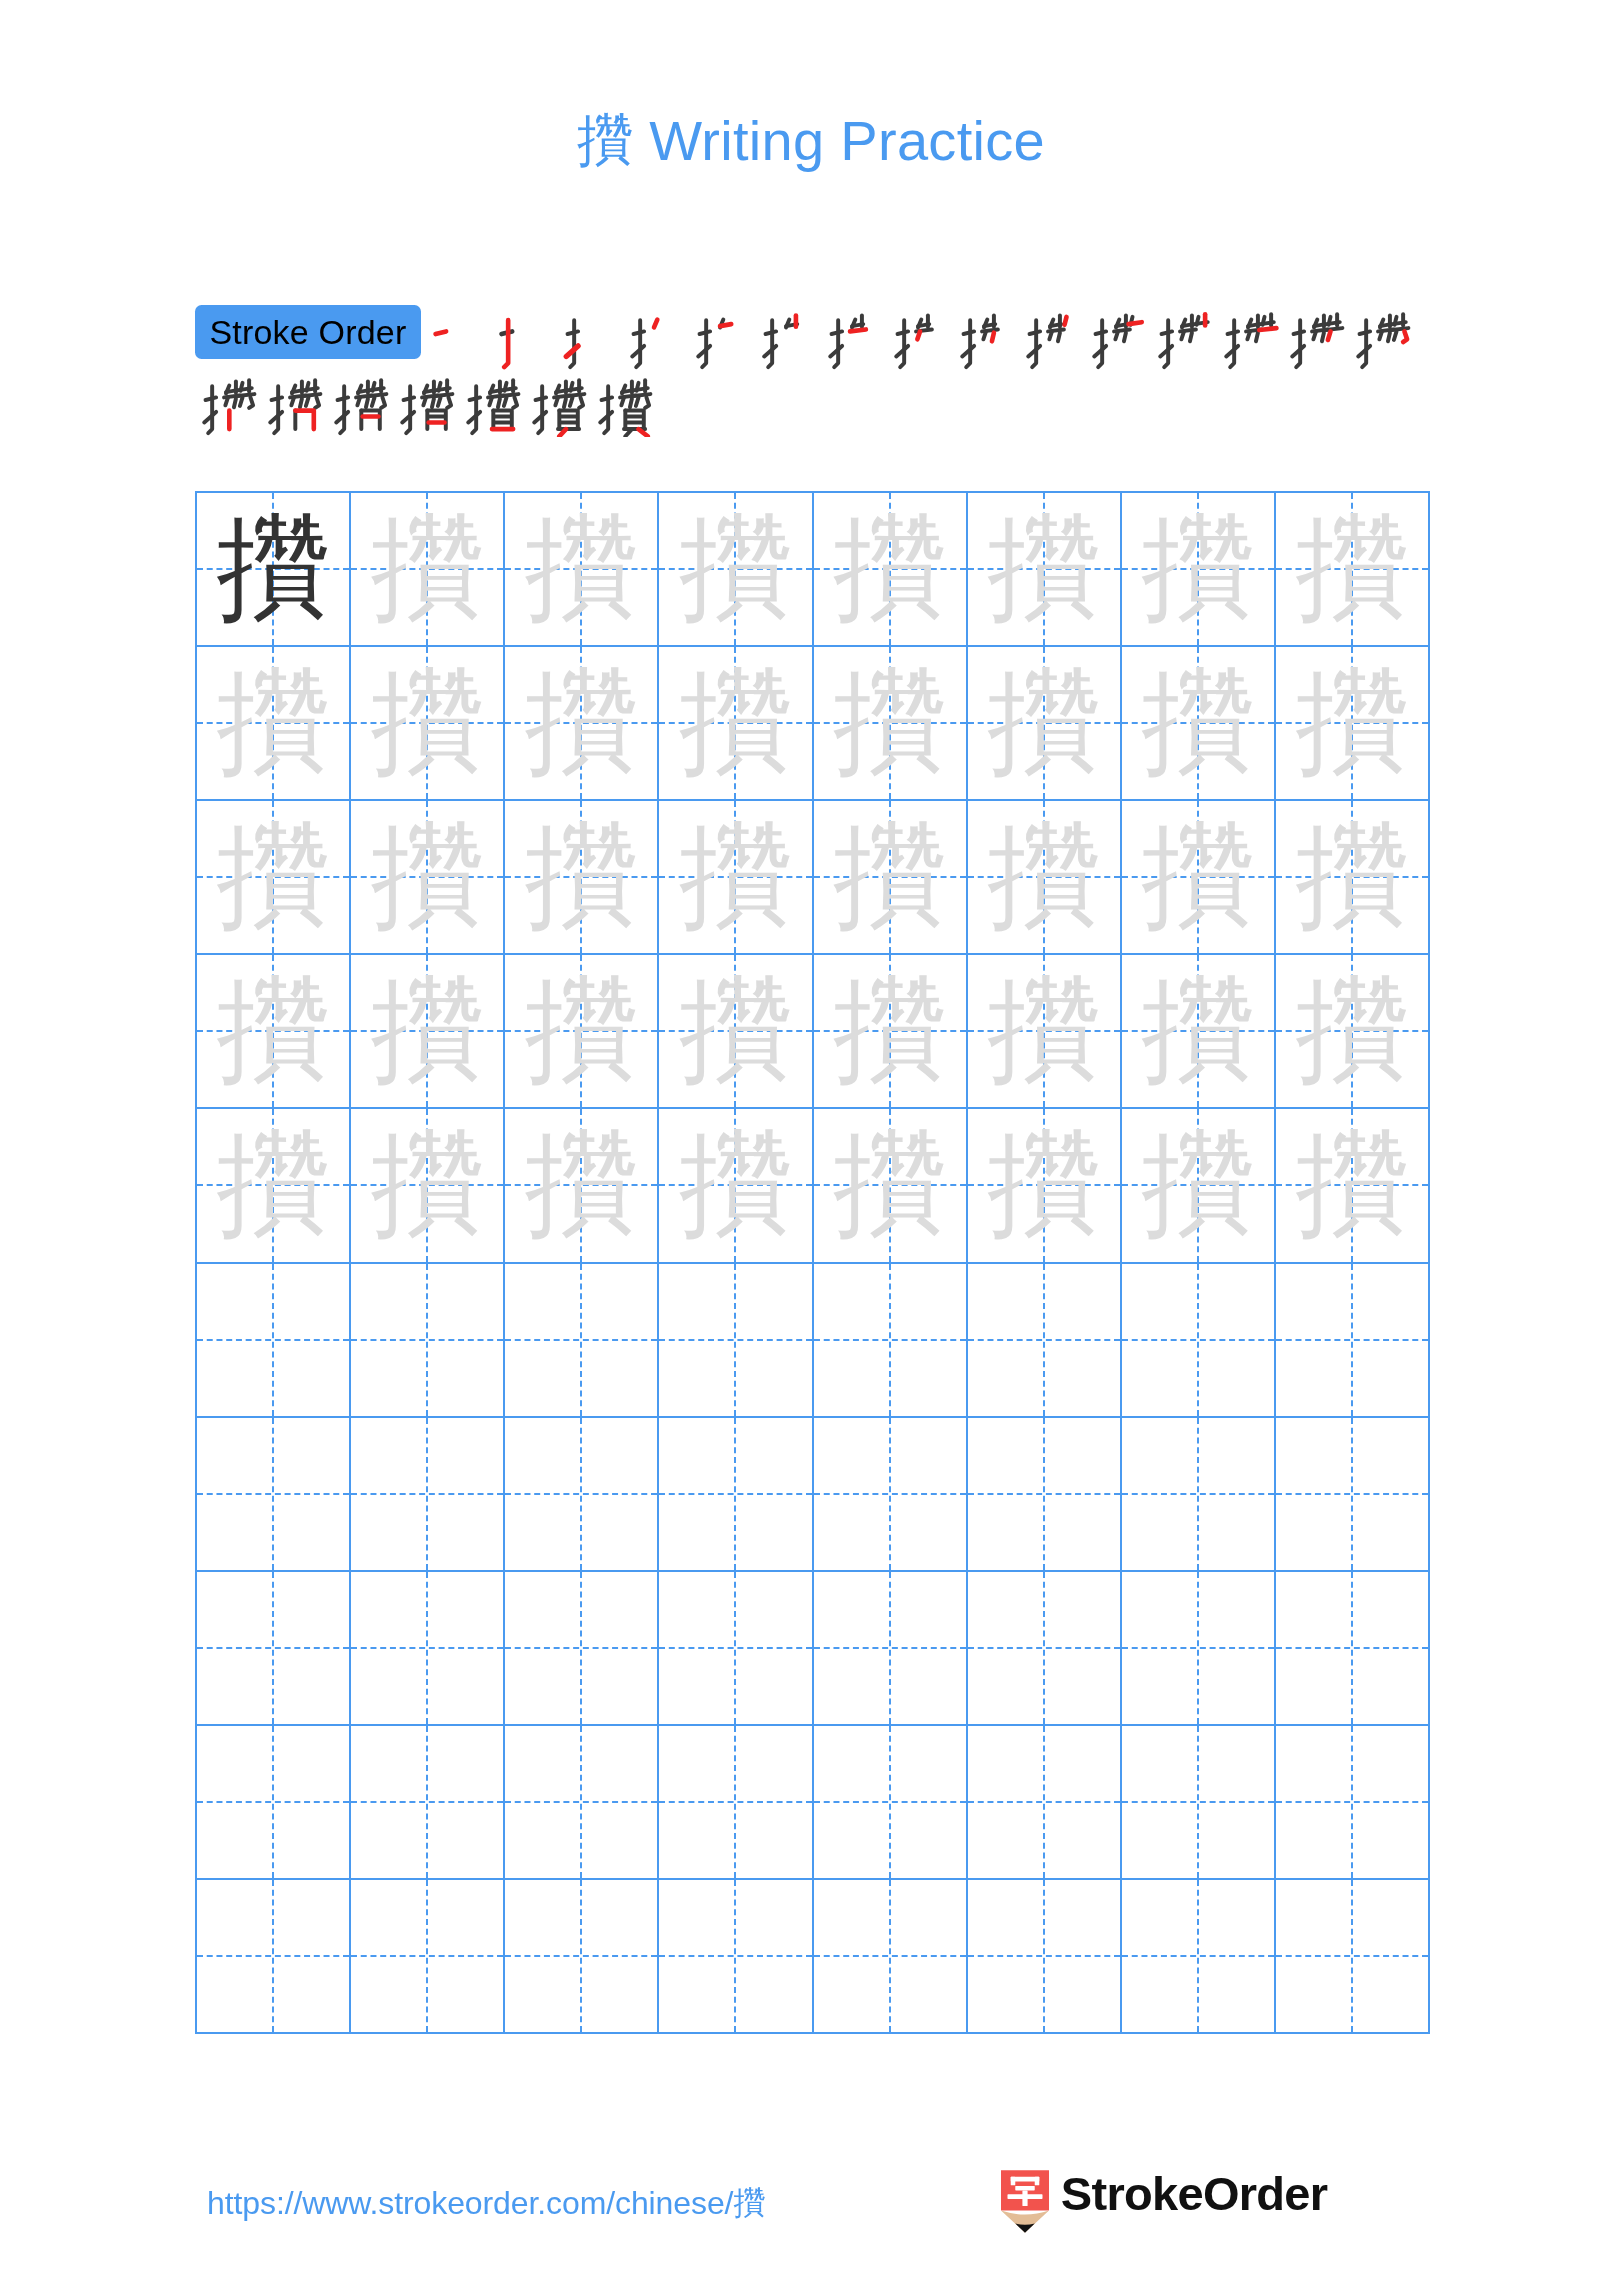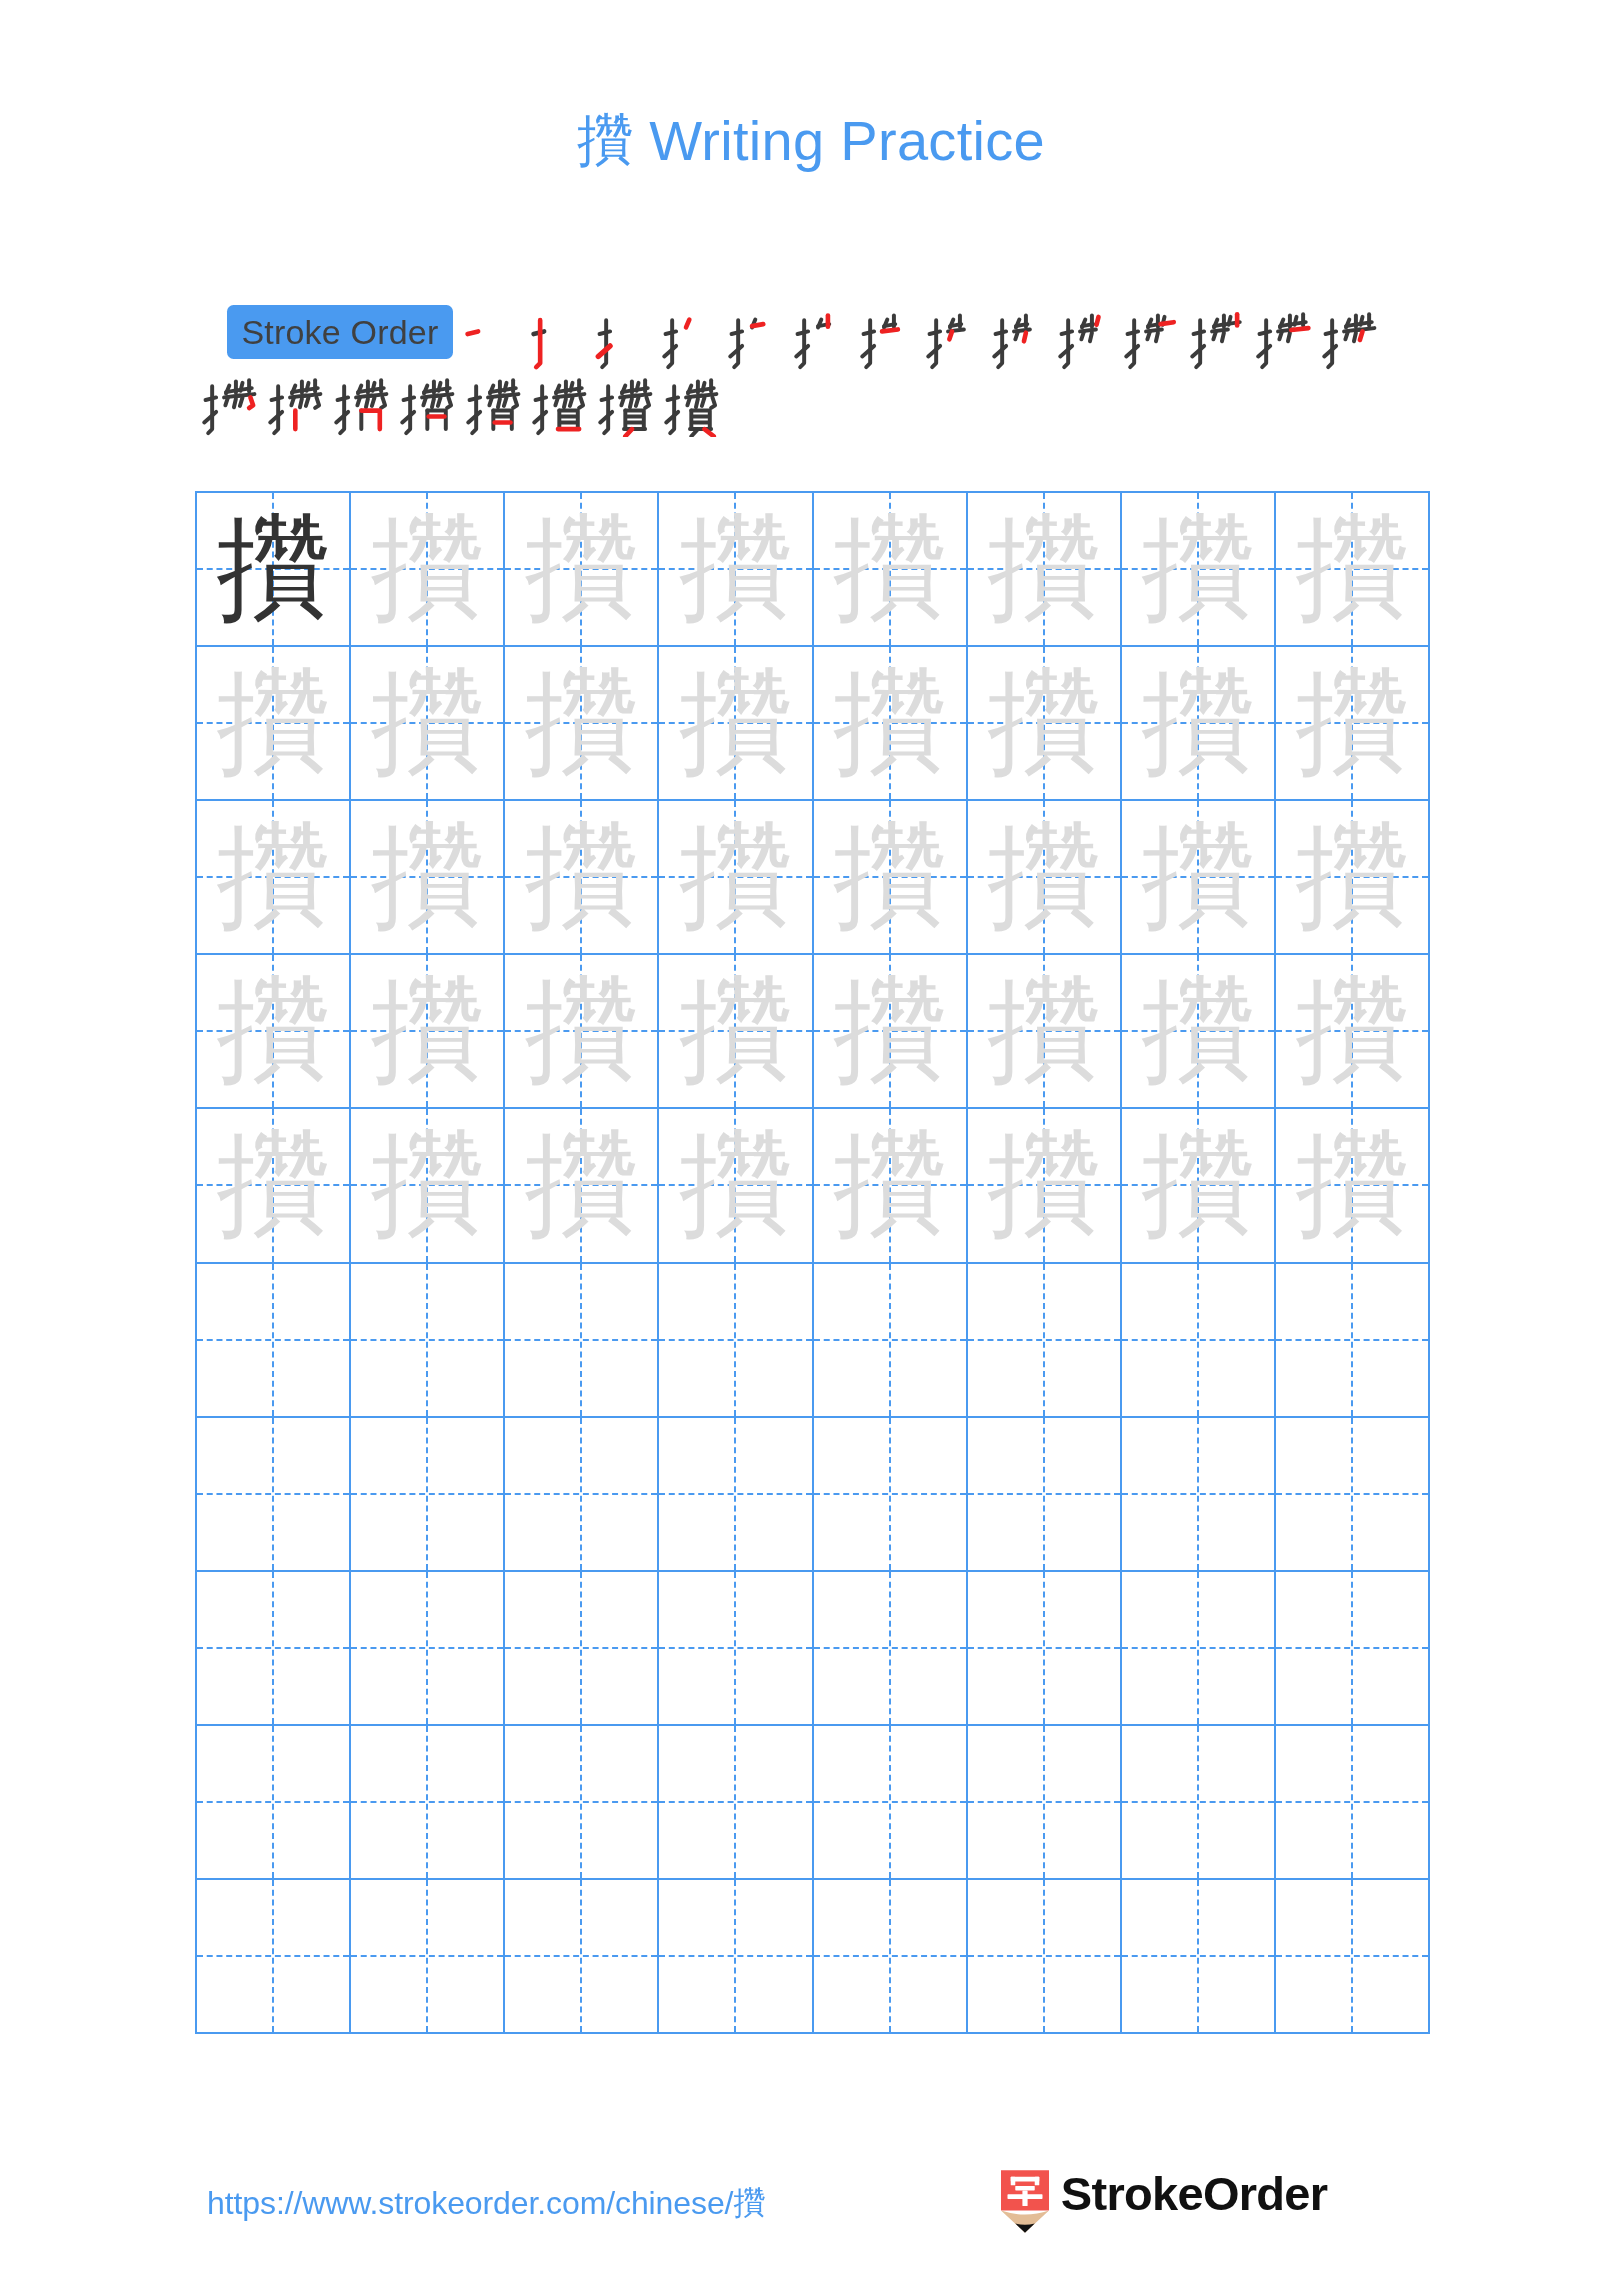--- a/index.html
+++ b/index.html
@@ -53,29 +53,28 @@
     gap: 0;
   }
 
   .stroke-badge {
     display: inline-flex;
     align-items: center;
     justify-content: center;
     height: 54px;
     padding: 0 14.4px;
     background: #4a9af0;
-    color: #404040;
+    color: #000000;
     border-radius: 6.5px;
     font-size: 34px;
     font-weight: 400;
     letter-spacing: 0.2px;
     white-space: nowrap;
     margin-right: 3.9px;
     flex: 0 0 auto;
-    margin-left: 32px;
   }
 
   .stroke-glyph {
     position: relative;
     width: 66px;
     height: 66px;
     flex: 0 0 auto;
     display: block;
   }
   .stroke-glyph svg { display: block; width: 66px; height: 66px; }

